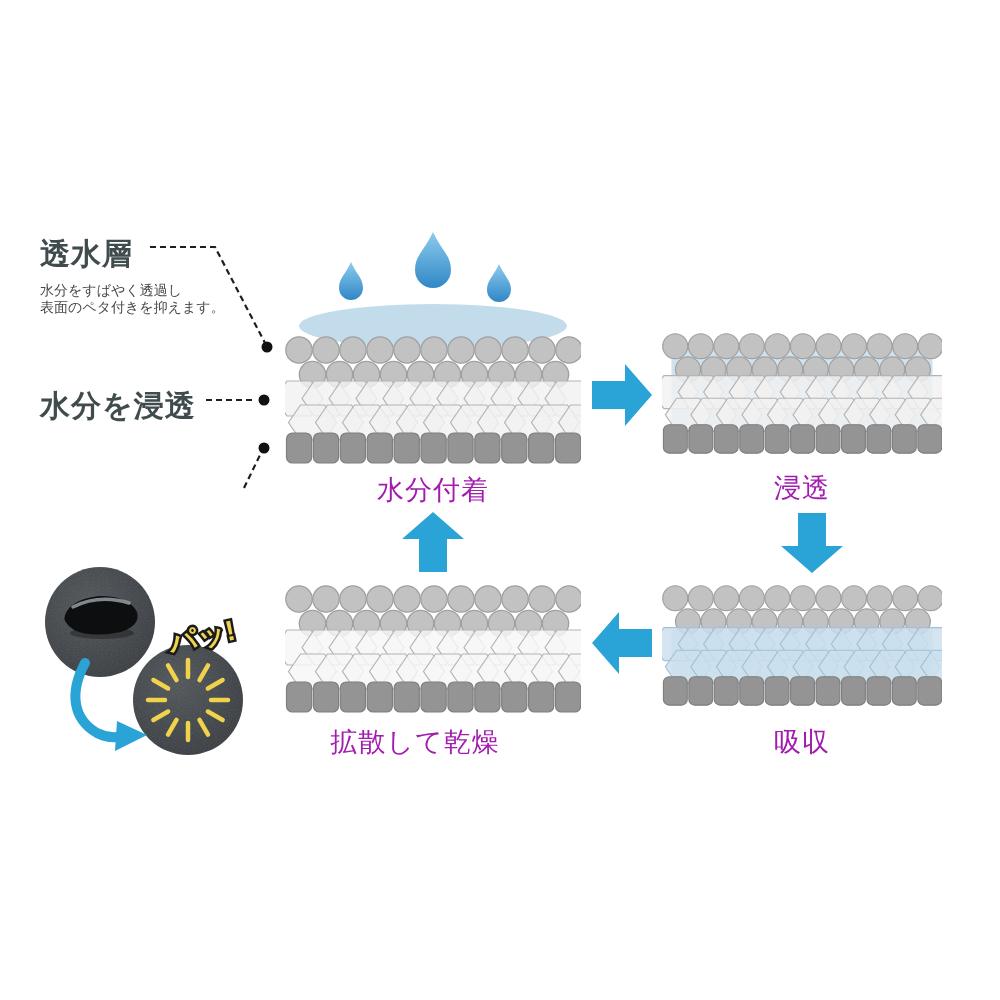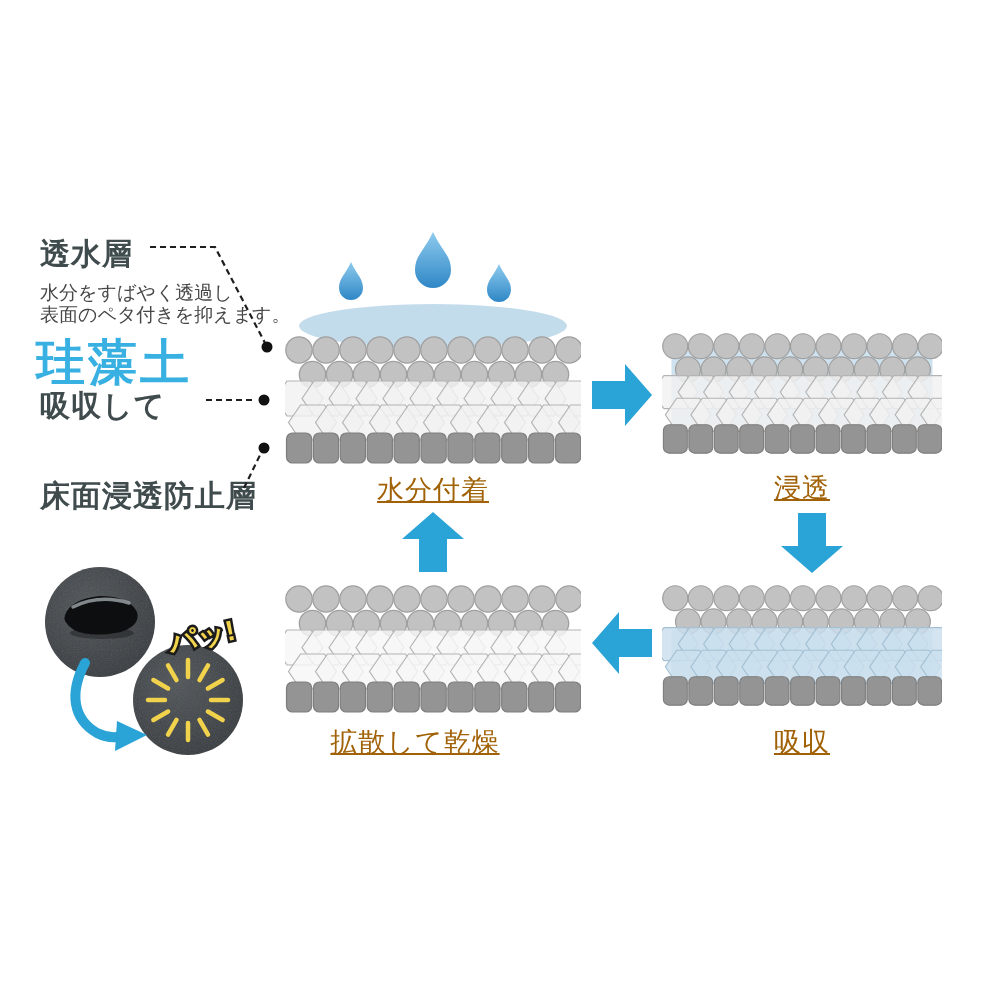--- a/index.html
+++ b/index.html
@@ -1,45 +1,43 @@
 <!DOCTYPE html>
 <html><head>
 <meta charset="utf-8">
 <style>
   html,body{margin:0;padding:0;background:#fff;}
   .canvas{position:relative;width:1000px;height:1000px;background:#fff;overflow:hidden;
           font-family:"Liberation Sans","DejaVu Sans",sans-serif;}
   .layer-title{position:absolute;margin:0;font-size:30px;font-weight:600;color:#404b4d;letter-spacing:1px;}
-  .desc{position:absolute;margin:0;font-size:19px;line-height:1.18;color:#474747;white-space:pre-line;}
+  .desc{position:absolute;margin:0;font-size:14px;line-height:1.18;color:#474747;white-space:pre-line;}
   .brand{position:absolute;margin:0;font-size:49px;font-weight:bold;color:#38b0e2;letter-spacing:3px;}
-  .step-label{position:absolute;text-align:center;font-size:27px;color:#a16207;letter-spacing:1px;text-decoration:underline;}
+  .step-label{position:absolute;text-align:center;font-size:27px;color:#a21caf;letter-spacing:1px;}
   .stack{position:absolute;}
   .stack svg{display:block;width:100%;height:auto;}
   .cycle-arrow{position:absolute;width:60px;height:62px;}
   .cycle-arrow svg{display:block;}
   .rot90{transform:rotate(90deg);}
   .rot180{transform:rotate(180deg);}
   .rot270{transform:rotate(-90deg);}
   .leaders{position:absolute;left:0;top:0;pointer-events:none;}
   .photo{position:absolute;left:25px;top:555px;}
 </style>
 </head>
 <body>
 
 <div class="canvas">
 
   <h2 class="layer-title" style="left:40px;top:234px;">透水層</h2>
   <p class="desc" style="left:40px;top:282px;">水分をすばやく透過し
 表面のペタ付きを抑えます。</p>
 
-  <div class="brand" style="left:36px;top:330px;">珪藻土</div>
-
-  <h2 class="layer-title" style="left:40px;top:386px;">吸収して</h2>
-
-  <h2 class="layer-title" style="left:40px;top:476px;">床面浸透防止層</h2>
+
+  <h2 class="layer-title" style="left:40px;top:386px;">水分を浸透</h2>
+
 
   <svg class="leaders" width="300" height="520" viewBox="0 0 300 520">
     <g fill="none" stroke="#1e1e1e" stroke-width="2.2" stroke-dasharray="6,4">
       <path d="M150,247 L215,247 L265,343"></path>
       <path d="M206,400 L256,400"></path>
       <path d="M244,488 L261,453"></path>
     </g>
     <g fill="#111">
       <circle cx="267" cy="347" r="5.5"></circle>
       <circle cx="264" cy="400" r="5.5"></circle>

